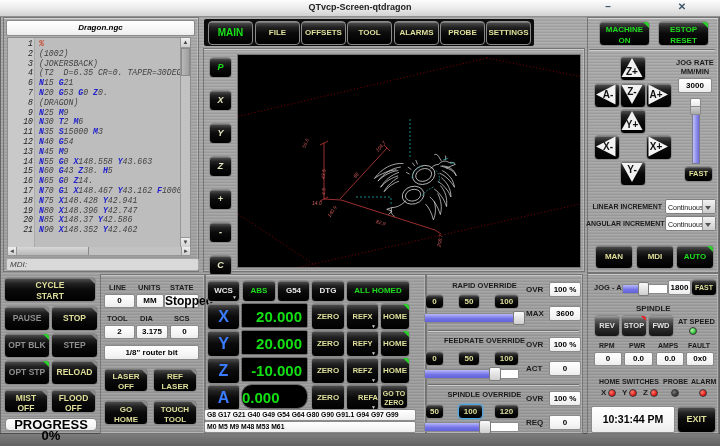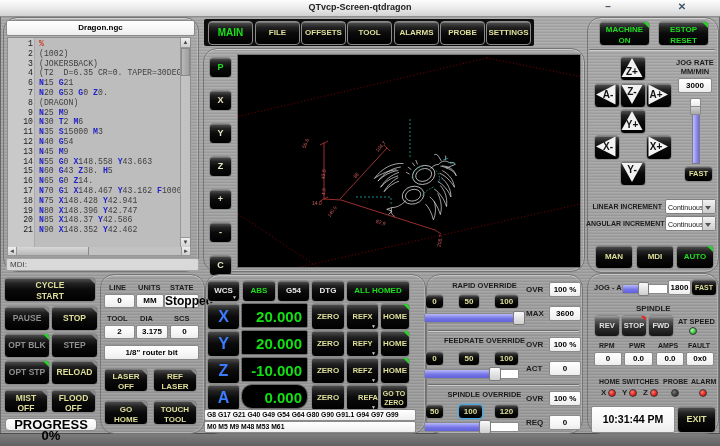--- a/index.html
+++ b/index.html
@@ -3,21 +3,21 @@
 <style>
 html,body{margin:0;padding:0;}
 body{width:720px;height:446px;overflow:hidden;font-family:"Liberation Sans",sans-serif;background:#a6a6a6;}
 #win{position:absolute;top:0;left:0;width:720px;height:446px;box-shadow:inset 0 0 0 1px rgba(95,95,95,.9);background:
  repeating-linear-gradient(180deg, rgba(255,255,255,.09) 0 1px, rgba(0,0,0,0) 1px 2px, rgba(0,0,0,.06) 2px 3px),
  linear-gradient(180deg,#a9a9a9,#999999);}
 #titlebar{position:absolute;top:0;left:0;width:720px;height:16px;background:linear-gradient(180deg,#fdfdfd,#e9e9e9 55%,#d2d2d2);border-bottom:1px solid #8f8f8f;}
 #title{position:absolute;top:2px;left:0;width:720px;text-align:center;font-size:9px;font-weight:bold;color:#222;}
 .tbtn{position:absolute;top:1px;width:14px;height:13px;color:#3c5468;font-size:10px;font-weight:bold;text-align:center;}
 #botband{position:absolute;left:0;top:433px;width:720px;height:13px;background:linear-gradient(180deg,#7d7d7d,#6b6b6b 60%,#5e5e5e);border-top:1px solid #4e4e4e;}
-.panel{position:absolute;border:1px solid #757575;border-radius:14px;box-shadow:inset 0 1px 0 rgba(255,255,255,.45), inset -1px -1px 0 rgba(255,255,255,.2);}
+.panel{position:absolute;border:1px solid #757575;border-radius:0;box-shadow:inset 0 1px 0 rgba(255,255,255,.45), inset -1px -1px 0 rgba(255,255,255,.2);font-style:italic;}
 .btn{position:absolute;background:linear-gradient(180deg,#9e9e9e 0%,#4a4a4a 5%,#222 24%,#0b0b0b 50%,#000 100%);border:1px solid #8a8a8a;border-radius:4px;color:#dfdf9b;font-weight:bold;text-align:center;overflow:hidden;}
 .btn i{font-style:normal;display:block;}
 .fold:after,.foldg:after,.foldr:after{content:"";position:absolute;top:-1px;right:-1px;width:0;height:0;border-style:solid;border-width:0 8px 8px 0;}
 .fold:after{border-color:transparent #8a8a8a transparent transparent;}
 .foldg:after{border-color:transparent #2bd12b transparent transparent;}
 .foldr:after{border-color:transparent #e22 transparent transparent;border-width:0 7px 7px 0 !important;}
 .dtxt{color:#8f8f8f;}
 .wb{position:absolute;background:linear-gradient(180deg,#ffffff,#f4f4f4 70%,#ececec);border:1px solid #8a8a8a;border-radius:2px;color:#000;font-weight:bold;text-align:center;}
 .lbl{position:absolute;color:#1c1c1c;font-weight:bold;white-space:nowrap;}
 .groove-h{position:absolute;height:1px;background:#6e6e6e;box-shadow:0 1px 0 rgba(255,255,255,.5);}
@@ -338,21 +338,21 @@
 <div style="position:absolute;left:241px;top:330px;width:67px;height:25px;background:#000;border:1px solid #6a6a6a;border-radius:2px;color:#12e012;font-size:15px;font-weight:bold;line-height:25px;text-align:right;padding-right:5px;box-sizing:border-box;">20.000</div>
 <div class="btn" style="left:311px;top:330px;width:32px;height:25px;font-size:8px;line-height:25px;">ZERO</div>
 <div class="btn" style="left:346px;top:330px;width:31px;height:25px;font-size:7.5px;line-height:25px;">REFY<span style="position:absolute;right:2px;bottom:0px;font-size:5px;line-height:5px;color:#cfcfcf;">▼</span></div>
 <div class="btn foldg" style="left:380px;top:330px;width:28px;height:25px;font-size:8px;line-height:25px;">HOME</div>
 <div class="btn" style="left:207px;top:357px;width:31px;height:25px;font-size:16px;line-height:25px;color:#3b7bff;">Z</div>
 <div style="position:absolute;left:241px;top:357px;width:67px;height:25px;background:#000;border:1px solid #6a6a6a;border-radius:2px;color:#12e012;font-size:15px;font-weight:bold;line-height:25px;text-align:right;padding-right:5px;box-sizing:border-box;">-10.000</div>
 <div class="btn" style="left:311px;top:357px;width:32px;height:25px;font-size:8px;line-height:25px;">ZERO</div>
 <div class="btn" style="left:346px;top:357px;width:31px;height:25px;font-size:7.5px;line-height:25px;">REFZ<span style="position:absolute;right:2px;bottom:0px;font-size:5px;line-height:5px;color:#cfcfcf;">▼</span></div>
 <div class="btn foldg" style="left:380px;top:357px;width:28px;height:25px;font-size:8px;line-height:25px;">HOME</div>
 <div class="btn" style="left:207px;top:384px;width:31px;height:25px;font-size:16px;line-height:25px;color:#3b7bff;">A</div>
-<div style="position:absolute;left:241px;top:384px;width:67px;height:25px;background:#000;border:1px solid #6a6a6a;border-radius:11px;color:#12e012;font-size:15px;font-weight:bold;line-height:25px;text-align:right;padding-right:5px;box-sizing:border-box;">0.000</div>
+<div style="position:absolute;left:241px;top:384px;width:67px;height:25px;background:#000;border:1px solid #6a6a6a;border-radius:11px;color:#12e012;font-size:15px;font-weight:bold;line-height:25px;padding-right:5px;box-sizing:border-box;">0.000</div>
 <div class="btn" style="left:311px;top:384px;width:32px;height:25px;font-size:8px;line-height:25px;">ZERO</div>
 <div class="btn" style="left:346px;top:384px;width:31px;height:25px;font-size:7.5px;line-height:25px;text-align:right;">REFA<span style="position:absolute;right:2px;bottom:0px;font-size:5px;line-height:5px;color:#cfcfcf;">▼</span></div>
 <div class="btn" style="left:380px;top:384px;width:28px;height:25px;font-size:7px;line-height:9px;padding-top:4px;box-sizing:border-box;">
       <i>GO TO</i>
       <i>ZERO</i>
     </div>
 <div class="wb" style="left:204px;top:409px;width:208px;height:10px;font-size:6.8px;line-height:10px;text-align:left;padding-left:2px;font-weight:bold;">G8 G17 G21 G40 G49 G54 G64 G80 G90 G91.1 G94 G97 G99</div>
 <div class="wb" style="left:204px;top:421px;width:208px;height:10px;font-size:6.8px;line-height:10px;text-align:left;padding-left:2px;font-weight:bold;">M0 M5 M9 M48 M53 M61</div>
 
 <div class="panel" style="left:426px;top:274px;width:155px;height:158px;"></div>

